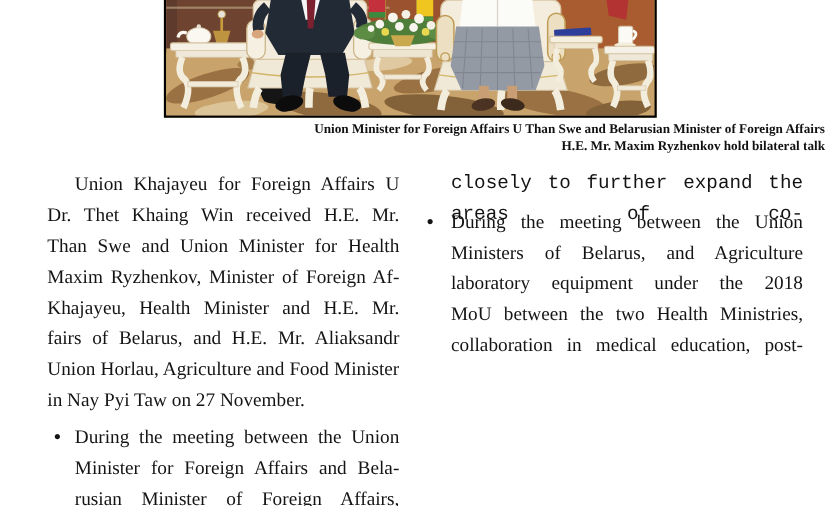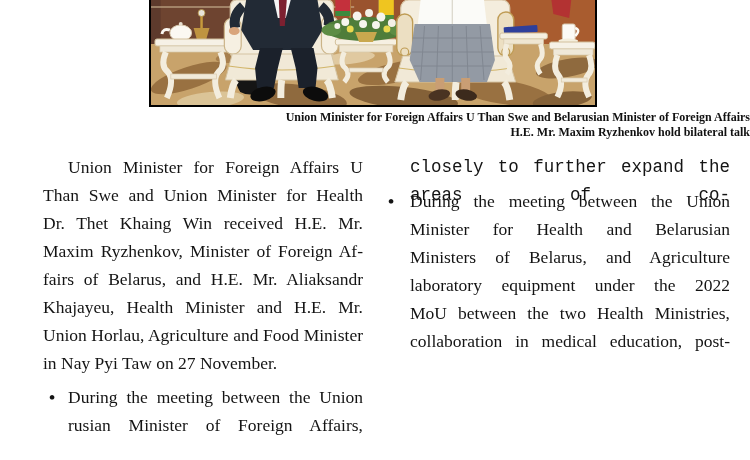--- a/index.html
+++ b/index.html
@@ -229,44 +229,44 @@
     </svg>
   </div>
 
   <div class="caption">
     <div>Union Minister for Foreign Affairs U Than Swe and Belarusian Minister of Foreign Affairs</div>
     <div>H.E. Mr. Maxim Ryzhenkov hold bilateral talk</div>
   </div>
 
   <div class="col col-left">
     <div class="para">
-      <div class="ln j indent">Union Minister for Foreign Affairs U</div>
+      <div class="ln j indent">Union Khajayeu for Foreign Affairs U</div>
+      <div class="ln j">Dr. Thet Khaing Win received H.E. Mr.</div>
       <div class="ln j">Than Swe and Union Minister for Health</div>
-      <div class="ln j">Dr. Thet Khaing Win received H.E. Mr.</div>
       <div class="ln j">Maxim Ryzhenkov, Minister of Foreign Af-</div>
+      <div class="ln j">Khajayeu, Health Minister and H.E. Mr.</div>
       <div class="ln j">fairs of Belarus, and H.E. Mr. Aliaksandr</div>
-      <div class="ln j">Khajayeu, Health Minister and H.E. Mr.</div>
       <div class="ln j">Union Horlau, Agriculture and Food Minister</div>
       <div class="ln">in Nay Pyi Taw on 27 November.</div>
     </div>
     <div class="bullet">
       <span class="marker">•</span>
       <div class="ln j b">During the meeting between the Union</div>
+      <div class="ln j b">Minister for Foreign Affairs and Bela-</div>
       <div class="ln j b">rusian Minister of Foreign Affairs,</div>
     </div>
   </div>
 
   <div class="col col-right">
     <div class="cont">
       <div class="ln j">closely to further expand the areas of co-</div>
     </div>
     <div class="bullet">
       <span class="marker">•</span>
       <div class="ln j b">During the meeting between the Union</div>
-      <div class="ln j b">Minister for Health and Belarusian</div>
       <div class="ln j b">Ministers of Belarus, and Agriculture</div>
-      <div class="ln j">laboratory equipment under the 2022</div>
+      <div class="ln j">laboratory equipment under the 2018</div>
       <div class="ln j">MoU between the two Health Ministries,</div>
       <div class="ln j">collaboration in medical education, post-</div>
     </div>
   </div>
 
 </div>
 
 </body></html>

